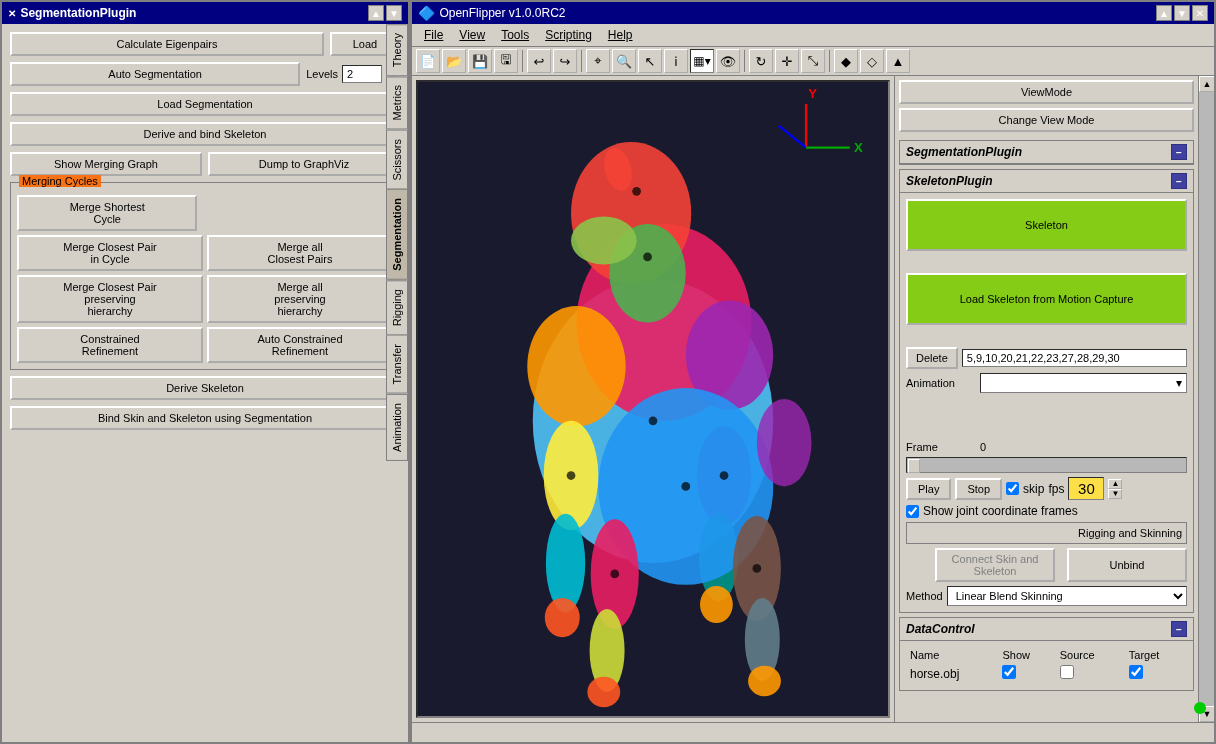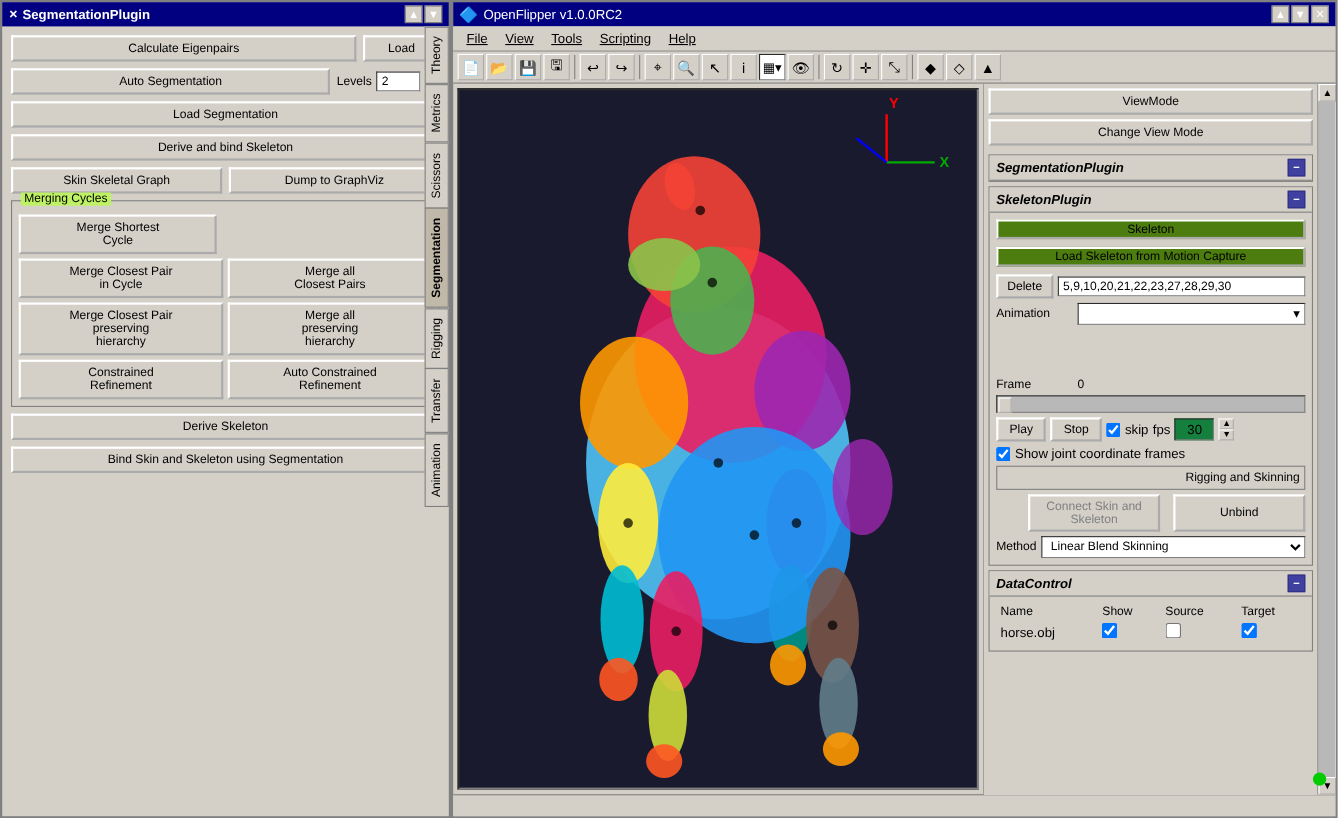--- a/index.html
+++ b/index.html
@@ -76,21 +76,21 @@
 
     .group-box {
       border: 1px solid #808080;
       padding: 6px;
       position: relative;
       background: #d4d0c8;
     }
     .group-title {
       position: absolute;
       top: -8px; left: 8px;
-      background: #bef264;
+      background: #f97316;
       padding: 0 3px;
       font-size: 11px;
     }
     .merge-grid {
       display: grid;
       grid-template-columns: 1fr 1fr;
       gap: 4px;
       margin-top: 4px;
     }
 
@@ -263,27 +263,27 @@
       border: 2px outset #ffffff;
       padding: 4px;
       cursor: pointer;
       font-size: 11px;
       text-align: center;
       margin-bottom: 4px;
     }
 
     .skeleton-btn {
       width: 100%;
-      background: #4d7c0f;
+      background: #84cc16;
       border: 2px outset #ffffff;
-      padding: 1px;
+      padding: 18px;
       cursor: pointer;
       font-size: 11px;
       text-align: center;
-      margin-bottom: 7px;
+      margin-bottom: 22px;
     }
 
     .delete-row { display: flex; align-items: center; gap: 4px; margin-bottom: 4px; }
     .delete-btn {
       background: #d4d0c8;
       border: 2px outset #ffffff;
       padding: 3px 8px;
       cursor: pointer;
       font-size: 11px;
     }
@@ -316,24 +316,24 @@
     .play-btn {
       background: #d4d0c8;
       border: 2px outset #ffffff;
       padding: 3px 10px;
       cursor: pointer;
       font-size: 11px;
     }
     .checkbox-row { display: flex; align-items: center; gap: 4px; margin-bottom: 4px; }
     .fps-input {
       width: 36px;
-      background: #15803d;
+      background: #fde047;
       border: 1px inset #808080;
       padding: 2px 4px;
-      font-size: 12px;
+      font-size: 15px;
       text-align: center;
     }
 
     .rigging-header {
       background: #d4d0c8;
       border: 1px solid #808080;
       padding: 4px;
       text-align: right;
       font-size: 11px;
       margin-bottom: 4px;
@@ -419,21 +419,21 @@
 
     <div>
       <button class="win-btn" style="width:100%;">Load Segmentation</button>
     </div>
 
     <div>
       <button class="win-btn" style="width:100%;">Derive and bind Skeleton</button>
     </div>
 
     <div class="show-dump-row">
-      <button class="win-btn" style="flex:1;">Skin Skeletal Graph</button>
+      <button class="win-btn" style="flex:1;">Show Merging Graph</button>
       <button class="win-btn" style="flex:1;">Dump to GraphViz</button>
     </div>
 
     <div class="group-box">
       <span class="group-title">Merging Cycles</span>
       <div style="margin-top:6px;">
 
         <div style="margin-bottom:4px;">
           <button class="win-btn" style="width:48%;">Merge Shortest<br>Cycle</button>
         </div>

